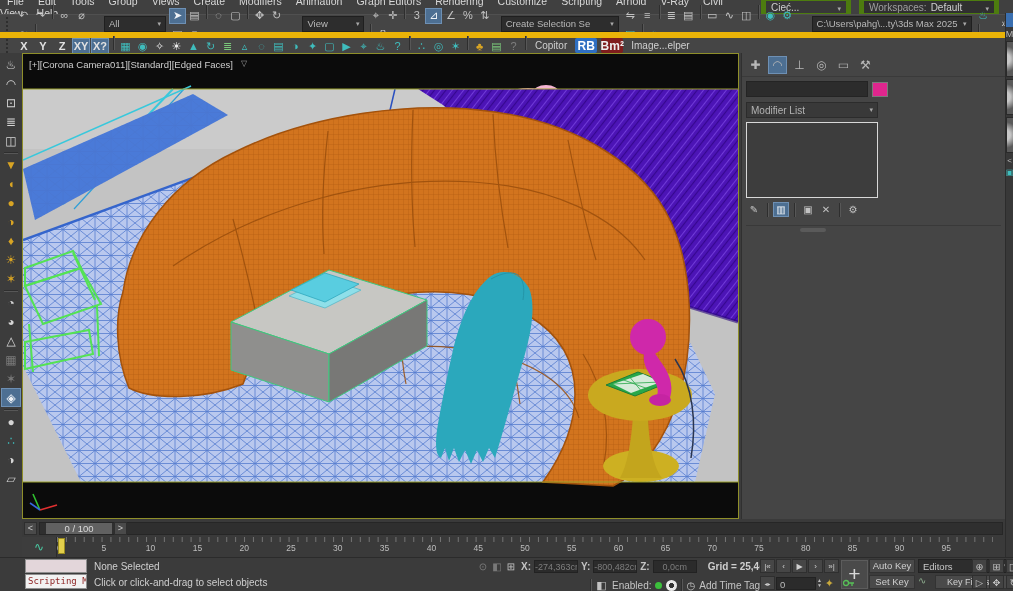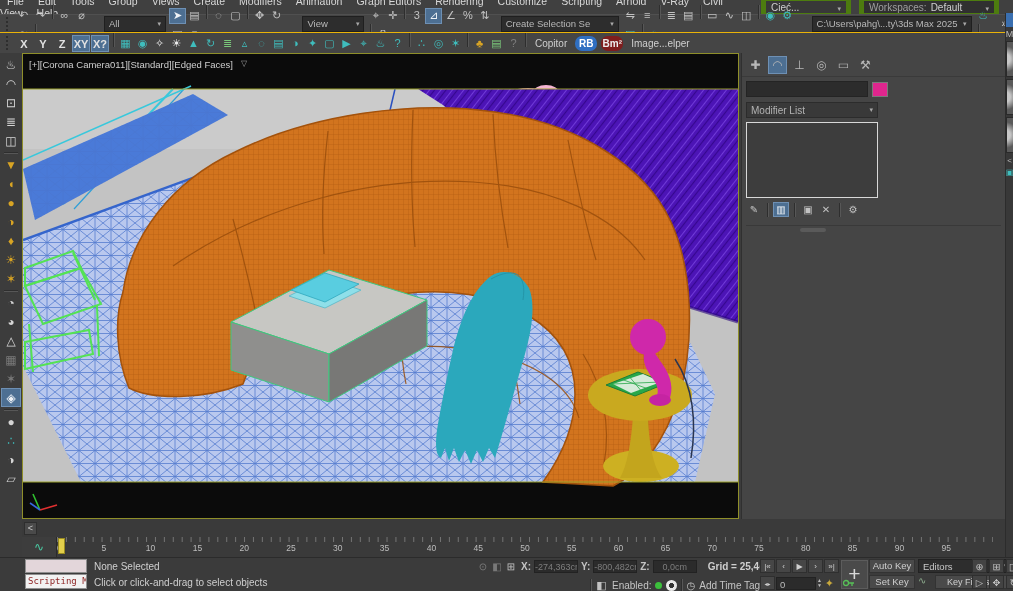--- a/index.html
+++ b/index.html
@@ -7,33 +7,33 @@
   
   #menubar{position:absolute;left:0;top:0;width:1013px;height:14px;background:#404040;display:flex;align-items:center;font-size:10.5px;}
   .menu-item{padding:0 7px;color:#d8d8d8;cursor:default;}
   .mb-right{margin-left:auto;display:flex;align-items:center;gap:8px;padding-right:14px;}
   .account,.ws{display:flex;align-items:flex-end;gap:4px;font-size:10px;color:#cfcfcf;background:#383838;border:5px solid #4d7c0f;padding:0 5px;height:12px;}
   .ws{background:#303030;min-width:120px;}
   .ws-label{color:#9f9f9f;}
   .dd{font-size:7px;color:#a8a8a8;margin-left:3px;}
   
   #tb1{position:absolute;left:0;top:14px;width:1013px;height:18px;background:#454545;border-top:1px solid #505050;display:flex;align-items:center;padding-left:3px;box-sizing:border-box;}
-  #tb2{position:absolute;left:0;top:32px;width:1013px;height:21px;background:#454545;border-top:1px solid #eab308;display:flex;align-items:center;padding-left:3px;box-sizing:border-box;}
+  #tb2{position:absolute;left:0;top:32px;width:1013px;height:21px;background:#454545;border-top:6px solid #eab308;display:flex;align-items:center;padding-left:3px;box-sizing:border-box;}
   .tbi{display:inline-flex;width:17px;height:16px;align-items:center;justify-content:center;font-size:11px;color:#c2c2c2;cursor:default;flex:none;}
   #tb2 .tbi{height:18px;}
   .tsep{display:inline-block;width:1px;height:14px;background:#2e2e2e;margin:0 3px;box-shadow:1px 0 0 #575757;flex:none;}
   .teal{color:#3fbdbd;}.yellow{color:#d8a424;}.green{color:#7ac87a;}.white{color:#ededed;}
   .dim{opacity:.45;}.lightgray{color:#d5d5d5;}
   .active{background:#4d6f92;border:1px solid #6e90b4;color:#eef2f6;box-sizing:border-box;}
   .combo{display:inline-flex;align-items:center;justify-content:space-between;background:#2d2d2d;border:1px solid #1f1f1f;color:#b8b8b8;font-size:9.5px;height:14px;padding:0 4px;margin:0 3px;flex:none;white-space:nowrap;overflow:hidden;}
   .combo.small{width:52px;}.combo.med{width:108px;}.combo.wide{width:150px;}
   .axisbtn{display:inline-flex;width:18px;height:17px;align-items:center;justify-content:center;font-size:11px;font-weight:bold;color:#e2e2e2;margin-right:1px;flex:none;}
   .grip{width:4px;height:14px;border-left:2px dotted #2e2e2e;margin:0 3px;flex:none;}
   .txtbtn{font-size:10px;color:#cfcfcf;padding:0 6px;flex:none;}
-  .badge{display:inline-flex;align-items:center;justify-content:center;width:22px;height:15px;border-radius:7px;font-size:10px;font-weight:bold;flex:none;margin:0 2px;}
+  .badge{display:inline-flex;align-items:center;justify-content:center;width:22px;height:15px;border-radius:2px;font-size:12px;font-weight:bold;flex:none;margin:0 2px;}
   .badge.rb{background:#2f6fc2;color:#fff;}
   .badge.bm{background:#7f1d1d;color:#eee;}
   
   #left-toolbar{position:absolute;left:0;top:53px;width:22px;height:466px;background:#3c3c3c;display:flex;flex-direction:column;align-items:center;padding-top:2px;box-sizing:border-box;}
   #left-toolbar .tbi{width:20px;height:19px;font-size:12px;}
   #left-toolbar .tsep{width:14px;height:1px;margin:2px 0;box-shadow:0 1px 0 #575757;}
   
   #viewport{position:absolute;left:22px;top:53px;width:717px;height:466px;background:#000;border:1px solid #8f8f2a;box-sizing:border-box;}
   .scene{position:absolute;left:0;top:0;width:715px;height:464px;display:block;}
   .vp-label{position:absolute;left:6px;top:5px;font-size:9.5px;color:#cfcfcf;display:flex;z-index:3;letter-spacing:0px;}
@@ -336,20 +336,24 @@
     <span class="rs-m">M</span>
     <span class="rs-slot"></span>
     <span class="rs-slot"></span>
     <span class="rs-slot"></span>
     <span class="rs-small">&lt;</span>
     <span class="rs-teal">▣</span>
   </div>
 
   <div id="slider-row">
     <span class="sbtn">&lt;</span>
+    <div class="track">
+      <span class="handle">0 / 100</span>
+      <span class="sbtn next-btn">&gt;</span>
+    </div>
   </div>
 
   <div id="ruler-row">
     <span class="curve-btn">∿</span>
     <div class="ruler">
       <div class="tickstrip"></div>
       <div class="ticklabels">
           <span class="tick-label" style="left: 0%;">0</span>
           <span class="tick-label" style="left: 5%;">5</span>
           <span class="tick-label" style="left: 10%;">10</span>

